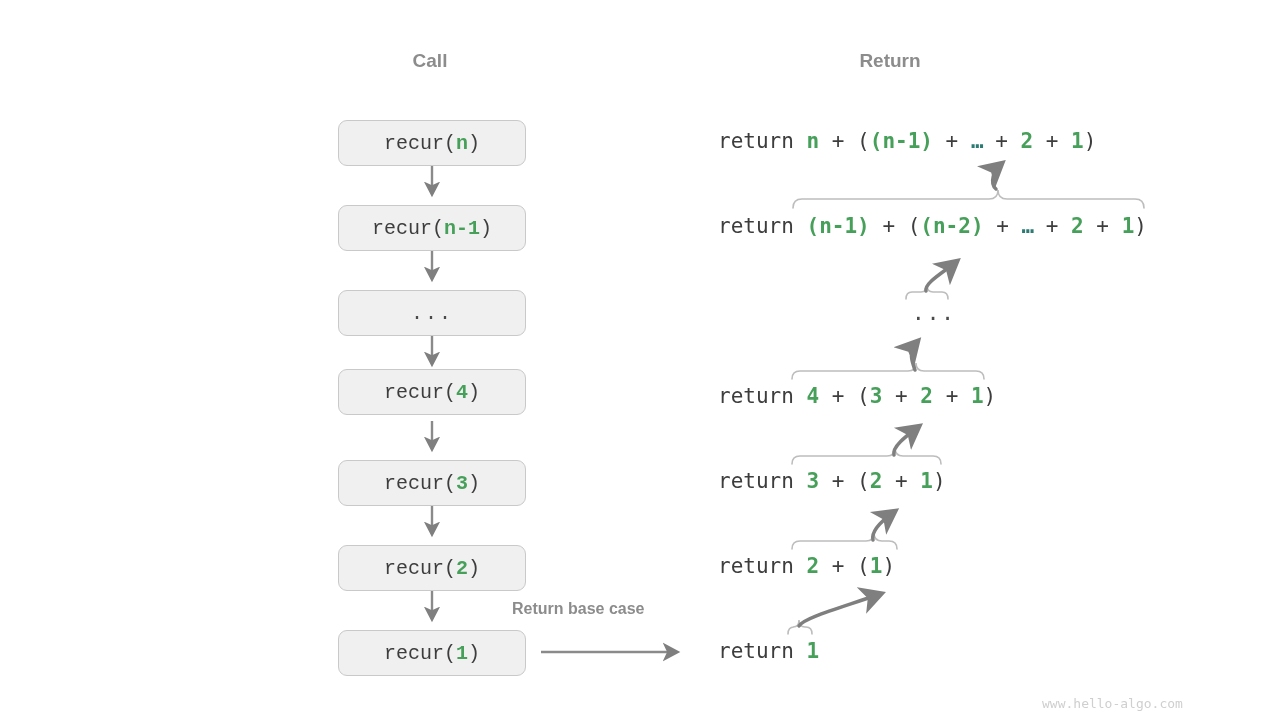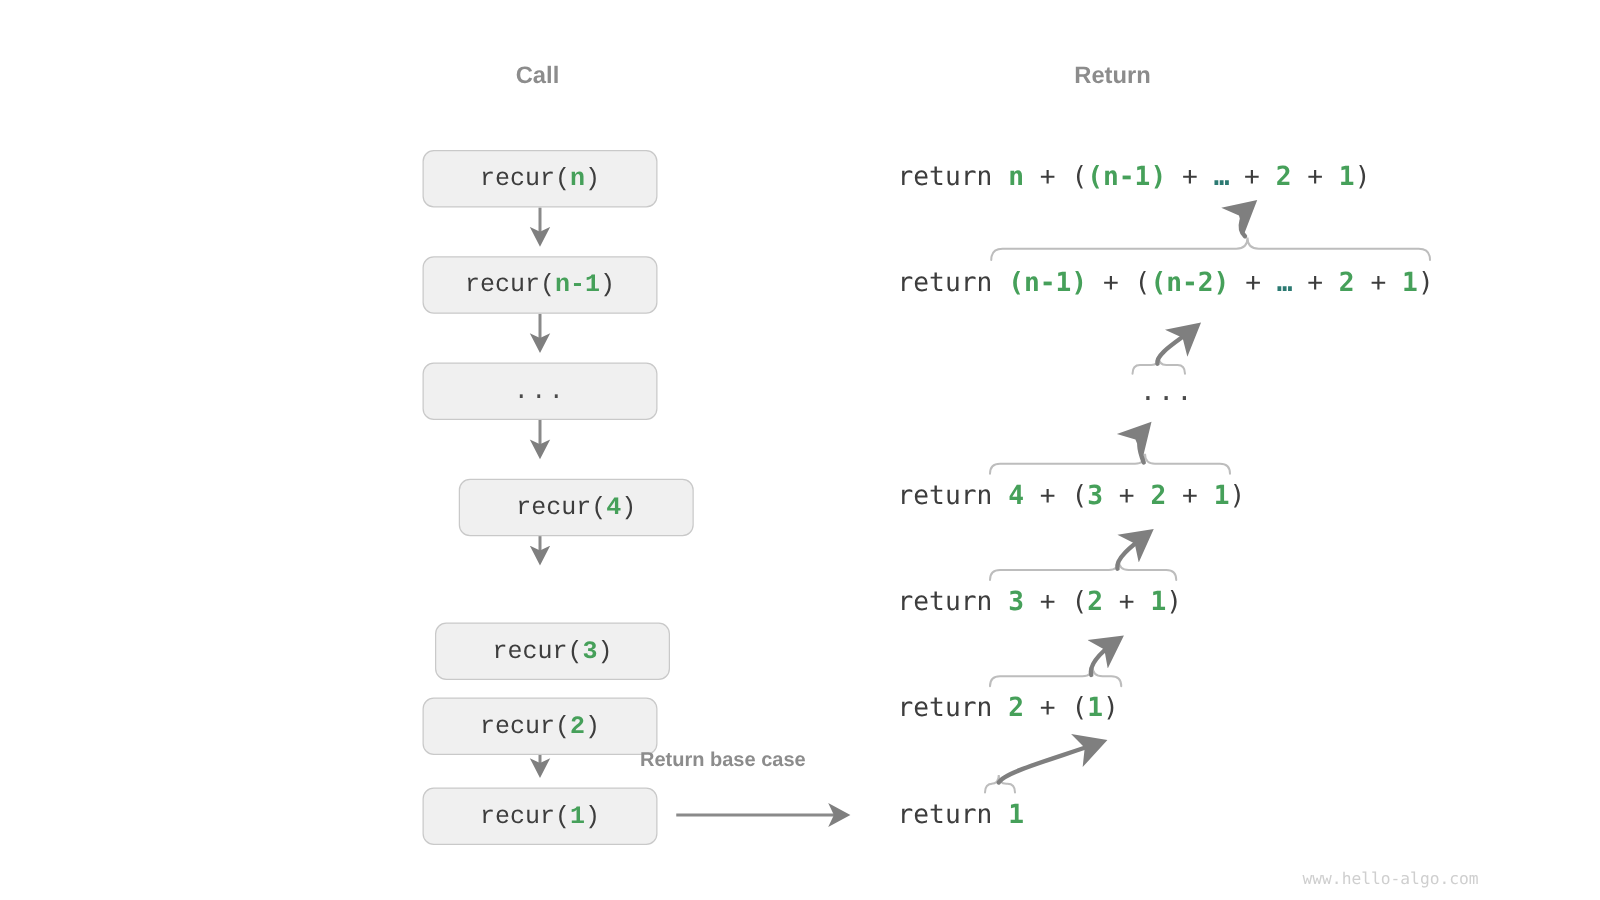--- a/index.html
+++ b/index.html
@@ -157,27 +157,27 @@
 
   <div class="call-box" style="left:338px;top:120px;">
     <span><span class="pl">recur(</span><span class="arg">n</span><span class="pl">)</span></span>
   </div>
   <div class="call-box" style="left:338px;top:205px;">
     <span><span class="pl">recur(</span><span class="arg">n-1</span><span class="pl">)</span></span>
   </div>
   <div class="call-box dots" style="left:338px;top:290px;">
     <span>...</span>
   </div>
-  <div class="call-box" style="left:338px;top:383px;margin-left:29px;">
+  <div class="call-box" style="left:338px;top:369px;">
     <span><span class="pl">recur(</span><span class="arg">4</span><span class="pl">)</span></span>
   </div>
-  <div class="call-box" style="left:348px;top:460px;margin-top:38px;">
+  <div class="call-box" style="left:338px;top:460px;">
     <span><span class="pl">recur(</span><span class="arg">3</span><span class="pl">)</span></span>
   </div>
-  <div class="call-box" style="left:338px;top:558px;">
+  <div class="call-box" style="left:338px;top:545px;">
     <span><span class="pl">recur(</span><span class="arg">2</span><span class="pl">)</span></span>
   </div>
   <div class="call-box" style="left:338px;top:630px;align-items:center;">
     <span><span class="pl">recur(</span><span class="arg">1</span><span class="pl">)</span></span>
   </div>
 
   <div class="trigger-label" style="left:512px;top:600px;">Return base case</div>
 
   <div class="ret-line" style="left:694px;top:131px;">
     <span class="kw">return</span><span> </span><span class="g">n</span><span class="pl"> + (</span><span class="g">(n-1)</span><span class="pl"> + </span><span class="el">…</span><span class="pl"> + </span><span class="g">2</span><span class="pl"> + </span><span class="g">1</span><span class="pl">)</span>

